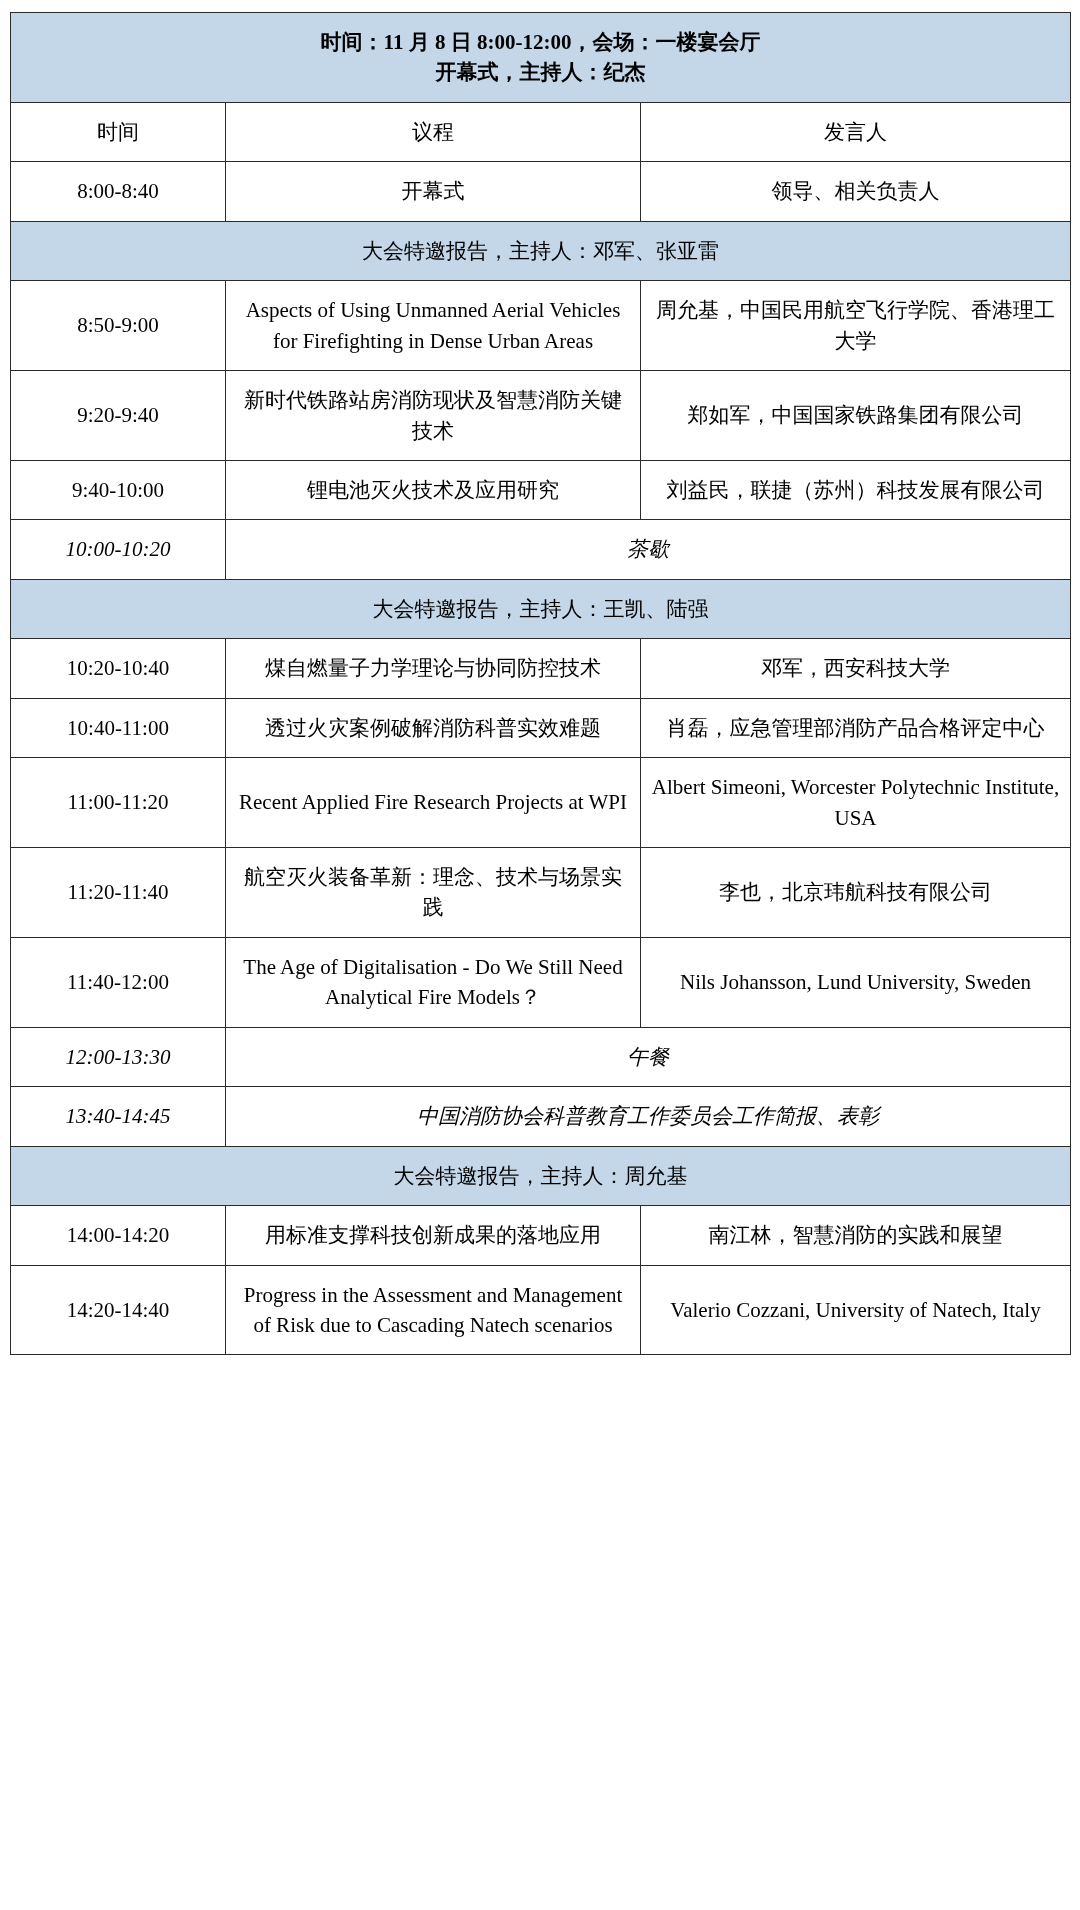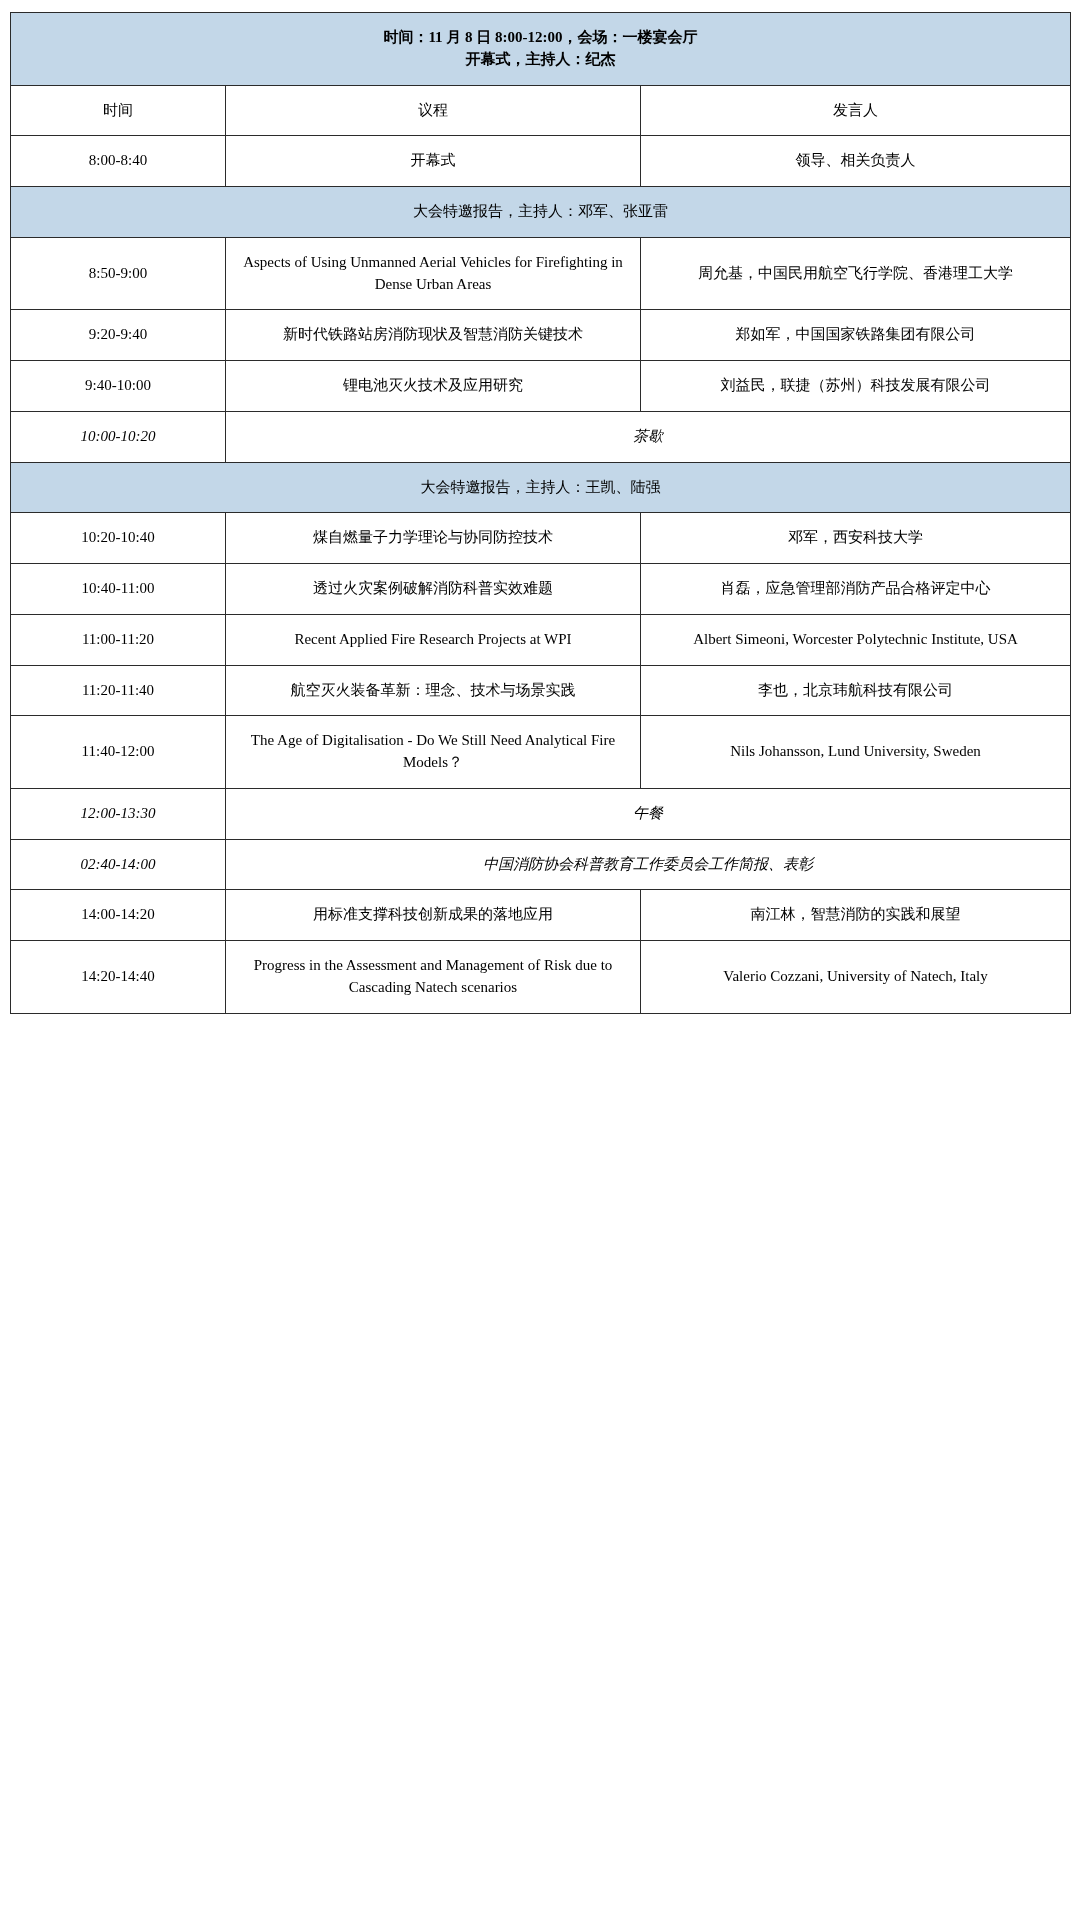--- a/index.html
+++ b/index.html
@@ -21,21 +21,21 @@
     width: 1060px;
     border-collapse: collapse;
     table-layout: fixed;
     margin: 0 auto;
   }
   table.agenda td {
     border: 1px solid #2b2b2b;
     vertical-align: middle;
     text-align: center;
     padding: 14px 10px;
-    font-size: 15px;
+    font-size: 21px;
     line-height: 1.45;
   }
   col.c-time { width: 215px; }
   col.c-topic { width: 415px; }
   col.c-speaker { width: 430px; }
 
   .hdr-band td {
     background: #c3d7e8;
     font-weight: bold;
     font-size: 22.5px;
@@ -133,22 +133,25 @@
         <tr>
           <td class="nowrap-time">11:40-12:00</td>
           <td>The Age of Digitalisation - Do We Still Need Analytical Fire Models？</td>
           <td>Nils Johansson, Lund University, Sweden</td>
         </tr>
         <tr class="row-tall">
           <td class="nowrap-time">12:00-13:30</td>
           <td colspan="2" class="wide-center">午餐</td>
         </tr>
         <tr class="row-tall">
-          <td class="nowrap-time">02:40-14:00</td>
+          <td class="nowrap-time">13:40-14:45</td>
           <td colspan="2" class="wide-center">中国消防协会科普教育工作委员会工作简报、表彰</td>
+        </tr>
+        <tr class="sec-band">
+          <td colspan="3">大会特邀报告，主持人：周允基</td>
         </tr>
         <tr>
           <td class="nowrap-time">14:00-14:20</td>
           <td>用标准支撑科技创新成果的落地应用</td>
           <td>南江林，智慧消防的实践和展望</td>
         </tr>
         <tr>
           <td class="nowrap-time">14:20-14:40</td>
           <td>Progress in the Assessment and Management of Risk due to Cascading Natech scenarios</td>
           <td>Valerio Cozzani, University of Natech, Italy</td>

